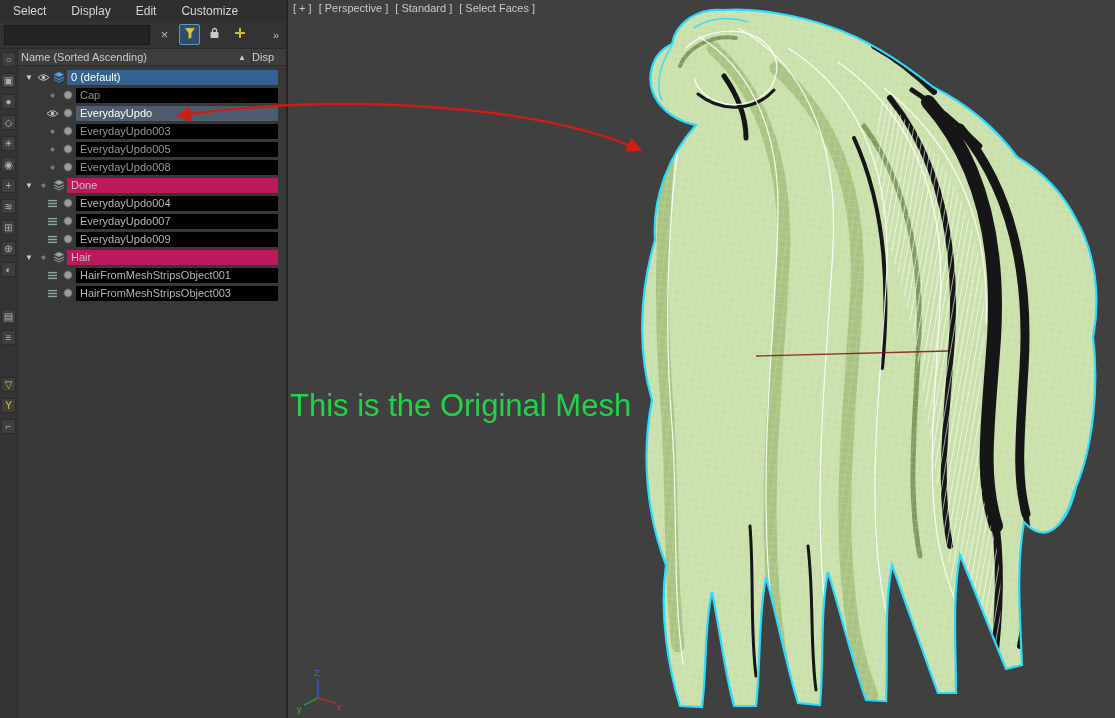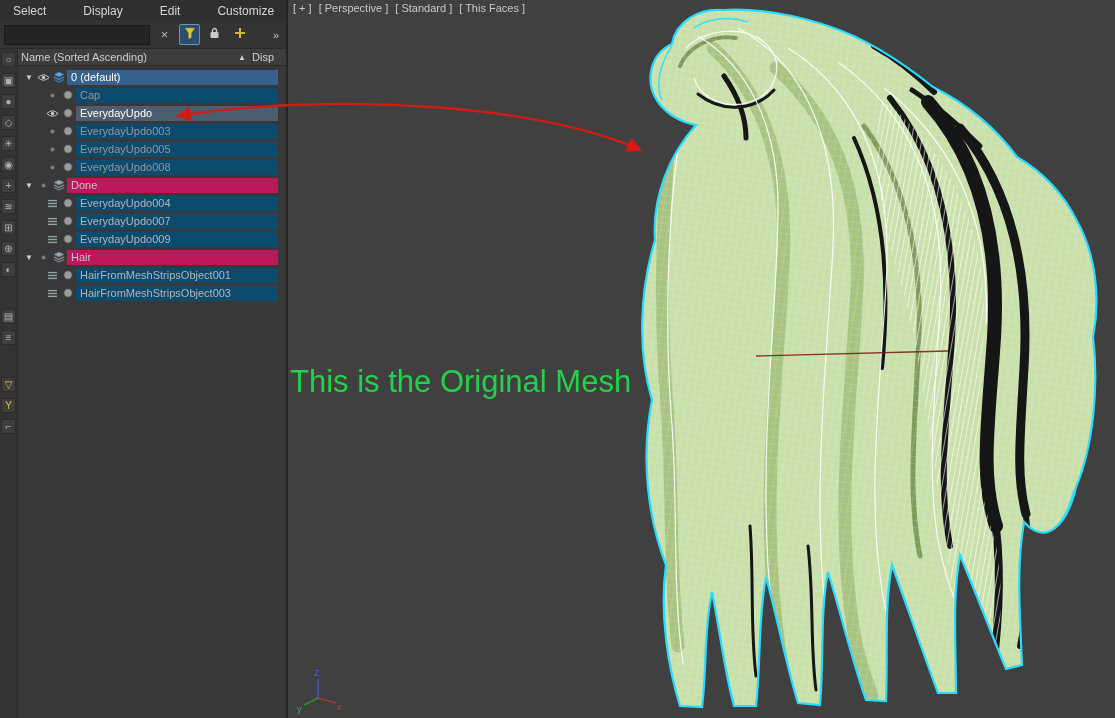--- a/index.html
+++ b/index.html
@@ -2,21 +2,21 @@
 <html style="--sel: #35618e; --hl: #4d5d6e; --anno-green: #23d24a; --anno-red: #cf1d15; --mesh-green: #c9e0ab; --cyan: #29dcff; --vp-bg: #404040; --panel-bg: #353535;"><head>
 <meta charset="utf-8">
 <style>
   *{box-sizing:border-box;margin:0;padding:0}
   html,body{width:1115px;height:718px;overflow:hidden}
   body{font-family:"Liberation Sans",sans-serif;background:var(--panel-bg,#353535)}
   .app{position:relative;width:1115px;height:718px;display:flex}
 
   
   .left-panel{width:288px;flex:0 0 288px;display:flex;flex-direction:column;background:var(--panel-bg,#353535);border-right:2px solid #242424}
-  .menubar{height:21px;flex:0 0 21px;background:#2f2f2f;display:flex;align-items:center;padding-left:4px;gap:19px}
+  .menubar{height:21px;flex:0 0 21px;background:#2f2f2f;display:flex;align-items:center;padding-left:4px;gap:7px}
   .menu-item{font-size:12px;color:#d6d6d6;padding:2px 9px;cursor:default}
   .toolbar{height:28px;flex:0 0 28px;display:flex;align-items:center;gap:4px;padding:0 4px;background:#333;border-bottom:1px solid #2a2a2a}
   .search-input{width:146px;height:20px;background:#242424;border:1px solid #191919;color:#cfcfcf;font-size:11px;padding:0 5px;outline:none}
   .tb-btn{width:21px;height:21px;display:flex;align-items:center;justify-content:center;color:#b9b9b9;font-size:13px;border:1px solid transparent;border-radius:2px}
   .tb-btn.active{background:#2c4d6e;border-color:#6a94ba}
   .spacer{flex:1}
   .overflow{color:#c5c5c5;font-size:11px;padding-right:3px}
   .panel-body{flex:1;display:flex;min-height:0}
   .strip{width:18px;flex:0 0 18px;background:#333;border-right:1px solid #282828;display:flex;flex-direction:column;align-items:center;padding-top:3px}
   .strip-btn{width:15px;height:15px;margin-bottom:6px;display:flex;align-items:center;justify-content:center;font-size:10px;line-height:1;color:#b0b0b0;background:#3e3e3e;border:1px solid #2b2b2b;border-radius:2px}
@@ -24,31 +24,31 @@
   .content{flex:1;display:flex;flex-direction:column;background:#383838;min-width:0}
   .colhead{height:17px;flex:0 0 17px;display:flex;align-items:center;background:#3d3d3d;border-bottom:1px solid #2b2b2b;font-size:11px;color:#cdcdcd;padding:0 3px}
   .colhead .name{flex:1;white-space:nowrap;overflow:hidden}
   .colhead .sort{font-size:8px;margin-right:5px;color:#cfcfcf}
   .colhead .disp{border-left:1px solid #2b2b2b;width:32px}
   .tree{flex:1;padding-top:2px;overflow:hidden}
   .row{height:18px;display:flex;align-items:center;padding-right:8px}
   .row.object{padding-left:26px}
   .row .arrow{width:12px;flex:0 0 12px;text-align:center;font-size:8px;color:#d0d0d0;margin-left:5px}
   .row .eyec,.row .objc{width:16px;flex:0 0 16px;display:flex;justify-content:center;align-items:center}
-  .row .label{flex:1;font-size:11px;padding:1.5px 4px;color:#b5b5b5;background:#0c4a6e;white-space:nowrap;overflow:hidden}
+  .row .label{flex:1;font-size:11px;padding:1.5px 4px;color:#b5b5b5;background:#000000;white-space:nowrap;overflow:hidden}
   .row.layer .label{background:#be185d;color:#c6c6c6}
   .row.dimmed .label{color:#969696}
   .row.selected .label{background:var(--sel,#35618e);color:#fff}
   .row.highlight .label{background:var(--hl,#4d5d6e);color:#fff}
 
   
   .viewport{flex:1;position:relative;background:var(--vp-bg,#404040);overflow:hidden}
   .vp-labels{position:absolute;top:2px;left:5px;display:flex;gap:7px;font-size:11px;color:#c9c9c9;z-index:5}
   .vp-label{cursor:default;white-space:nowrap}
-  .annotation{position:absolute;left:2px;top:364px;font-size:31px;color:var(--anno-green,#23d24a);z-index:6;white-space:nowrap}
+  .annotation{position:absolute;left:2px;top:388px;font-size:31px;color:var(--anno-green,#23d24a);z-index:6;white-space:nowrap}
   .hair{position:absolute;left:340px;top:6px;width:482px;height:708px;z-index:1}
   .axis{position:absolute;left:8px;bottom:4px;width:48px;height:48px;z-index:5}
   .overlay{position:absolute;inset:0;z-index:40;pointer-events:none}
   .overlay .arrow-path{stroke:var(--anno-red,#cf1d15);fill:none}
   .overlay .arrow-head{fill:var(--anno-red,#cf1d15)}
   .sil-base{fill:var(--mesh-green,#c9e0ab)}
   .sil-stroke{fill:none;stroke:var(--cyan,#29dcff);stroke-width:2.2}
 </style>
 </head>
 <body>
@@ -318,21 +318,21 @@
           </div>
       </div>
     </div>
   </div>
 
   <div class="viewport">
     <div class="vp-labels">
         <span class="vp-label">[ + ]</span>
         <span class="vp-label">[ Perspective ]</span>
         <span class="vp-label">[ Standard ]</span>
-        <span class="vp-label">[ This Faces ]</span>
+        <span class="vp-label">[ Select Faces ]</span>
       </div>
 
     <div class="annotation">This is the Original Mesh</div>
 
     <svg class="hair" viewBox="0 0 482 708">
       <defs>
         <clipPath id="clip">
             <path d="M95 4 C70 2 48 16 44 38 C22 48 16 76 30 96 C40 110 56 117 68 119 C42 148 24 190 27 234 C12 284 9 344 24 394 C13 450 19 510 38 559 C31 610 41 664 52 700 L74 701 C79 661 76 621 84 586 C92 625 97 668 106 700 L128 700 C133 656 130 611 138 571 C150 615 159 662 170 697 L192 699 C196 651 192 606 200 566 C213 608 224 654 238 694 L258 695 C260 648 256 601 264 559 C279 600 294 644 310 687 L328 687 C328 640 324 593 332 549 C347 585 362 624 378 663 L394 659 C392 610 388 561 396 516 C418 540 439 520 448 481 C465 441 471 381 465 331 C473 291 467 247 449 215 C435 187 413 165 389 151 C367 121 337 97 305 81 C275 57 239 33 203 21 C169 9 129 2 95 4 Z"></path>
           </clipPath>
         <pattern id="wire" width="7" height="7" patternUnits="userSpaceOnUse" patternTransform="rotate(8)">

